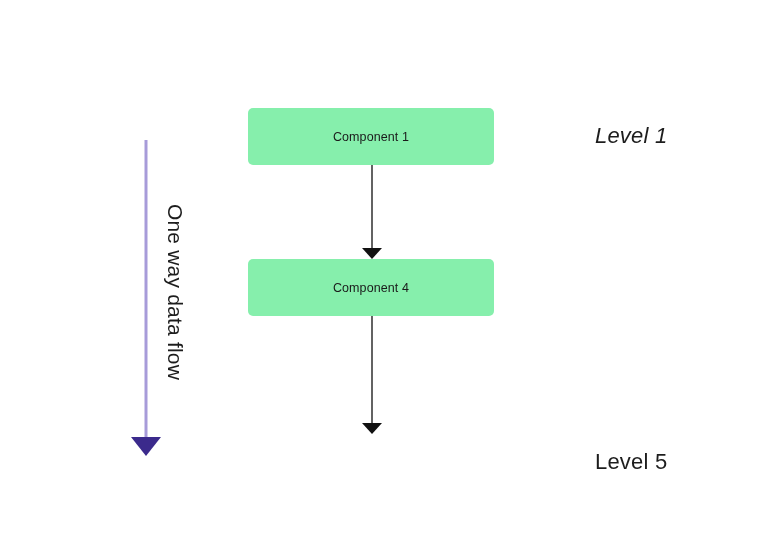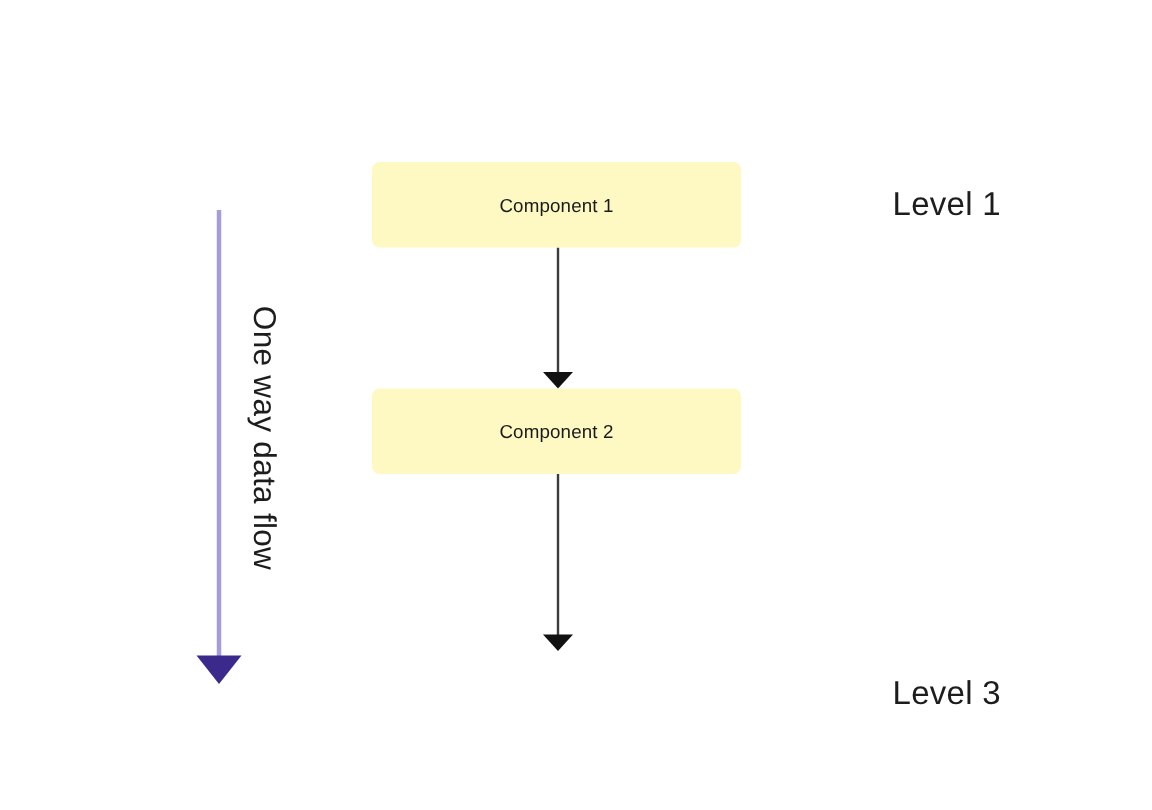--- a/index.html
+++ b/index.html
@@ -39,21 +39,21 @@
     color: #1d1d1d;
     letter-spacing: 0.2px;
   }
 
   
   .component-box {
     position: absolute;
     left: 248px;
     width: 246px;
     height: 57px;
-    background: #fef9c3;
+    background: #86efac;
     border-radius: 5px;
     display: flex;
     align-items: center;
     justify-content: center;
   }
   .component-label {
     font-size: 12.5px;
     color: #1a1a1a;
     letter-spacing: 0.1px;
   }
@@ -73,21 +73,21 @@
 
   
   .level-label {
     position: absolute;
     left: 595px;
     font-size: 22px;
     color: #1d1d1d;
     letter-spacing: 0.2px;
     white-space: nowrap;
   }
-  .level-1 { top: 123px; }
+  .level-1 { top: 123px; font-style: italic; }
   .level-2 { top: 274px; }
   .level-3 { top: 449px; }
 </style>
 </head>
 <body>
 
 <div id="canvas">
 
   <svg class="flow-arrow" viewBox="0 0 768 540" width="768" height="540" aria-hidden="true">
     <line x1="146" y1="140" x2="146" y2="439" stroke="#a79bd9" stroke-width="3"></line>
@@ -102,22 +102,22 @@
 
     <line x1="372" y1="316" x2="372" y2="425" stroke="#3c3c3c" stroke-width="1.6"></line>
     <polygon points="362,423 382,423 372,434" fill="#111111"></polygon>
   </svg>
 
   <div class="component-box box-1">
     <span class="component-label">Component 1</span>
   </div>
 
   <div class="component-box box-2">
-    <span class="component-label">Component 2</span>
+    <span class="component-label">Component 4</span>
   </div>
 
 
   <div class="level-label level-1">Level 1</div>
 
 
-  <div class="level-label level-3">Level 3</div>
+  <div class="level-label level-3">Level 5</div>
 
 </div>
 
 </body></html>

